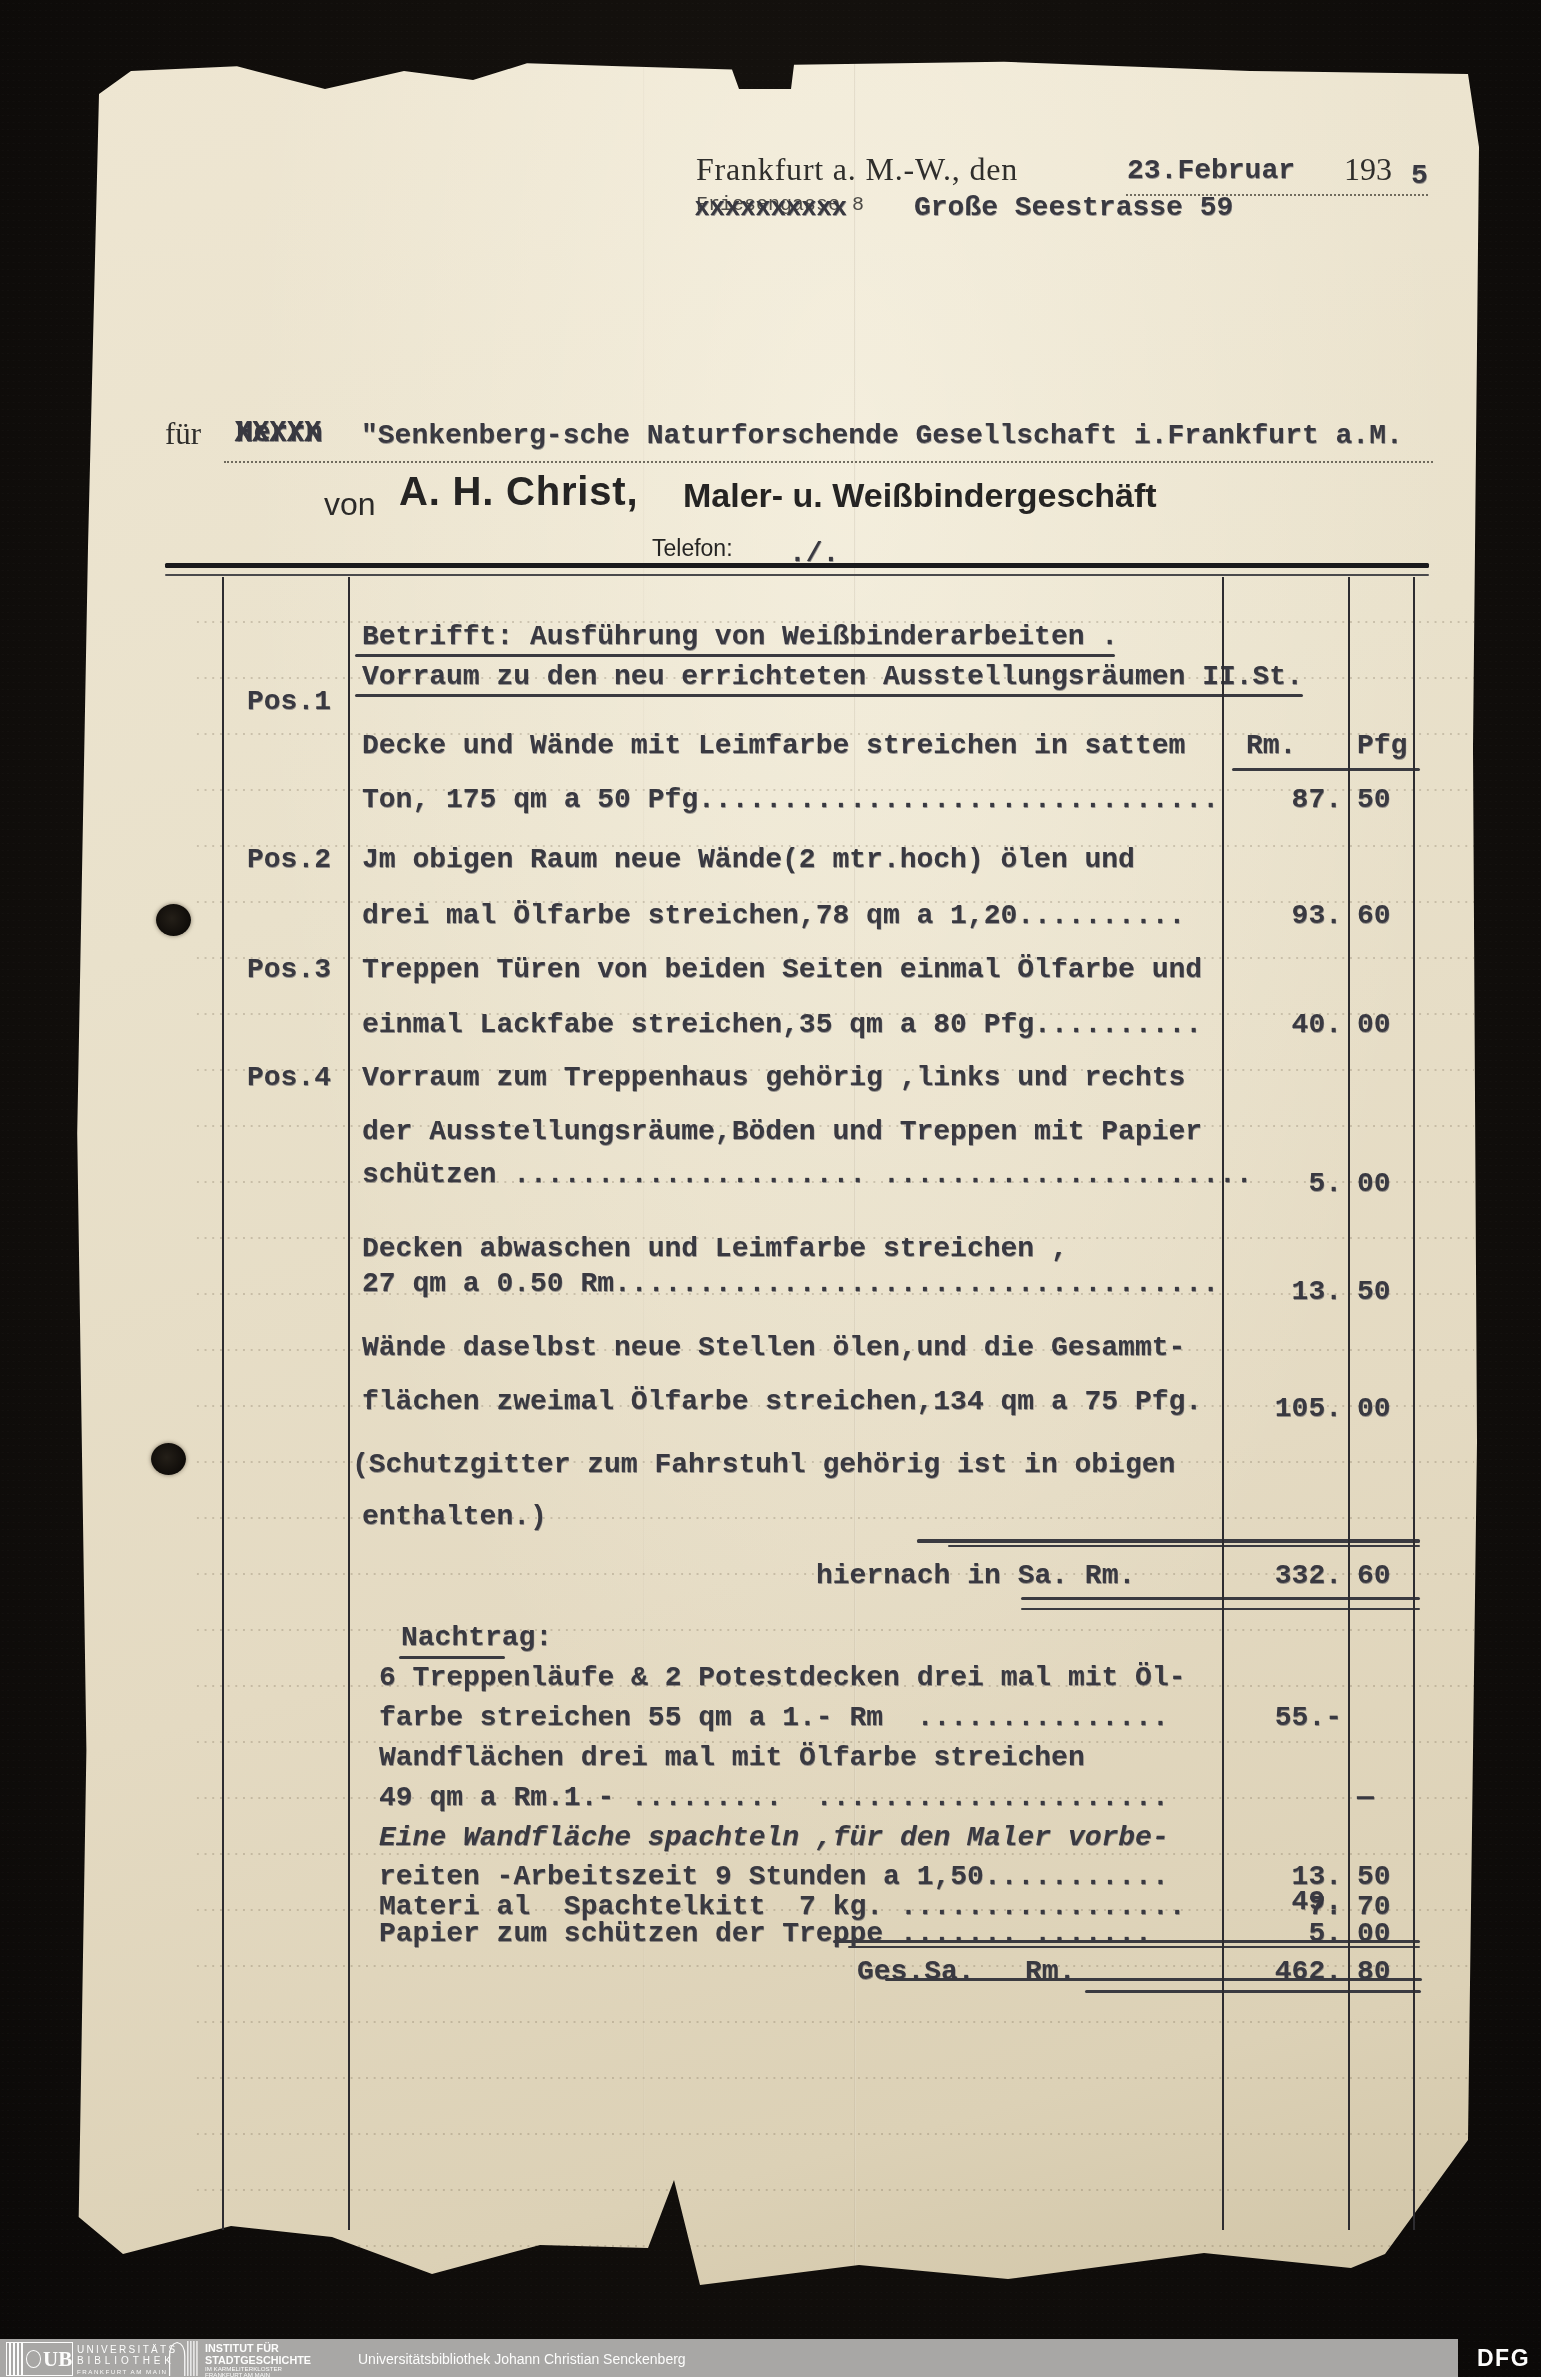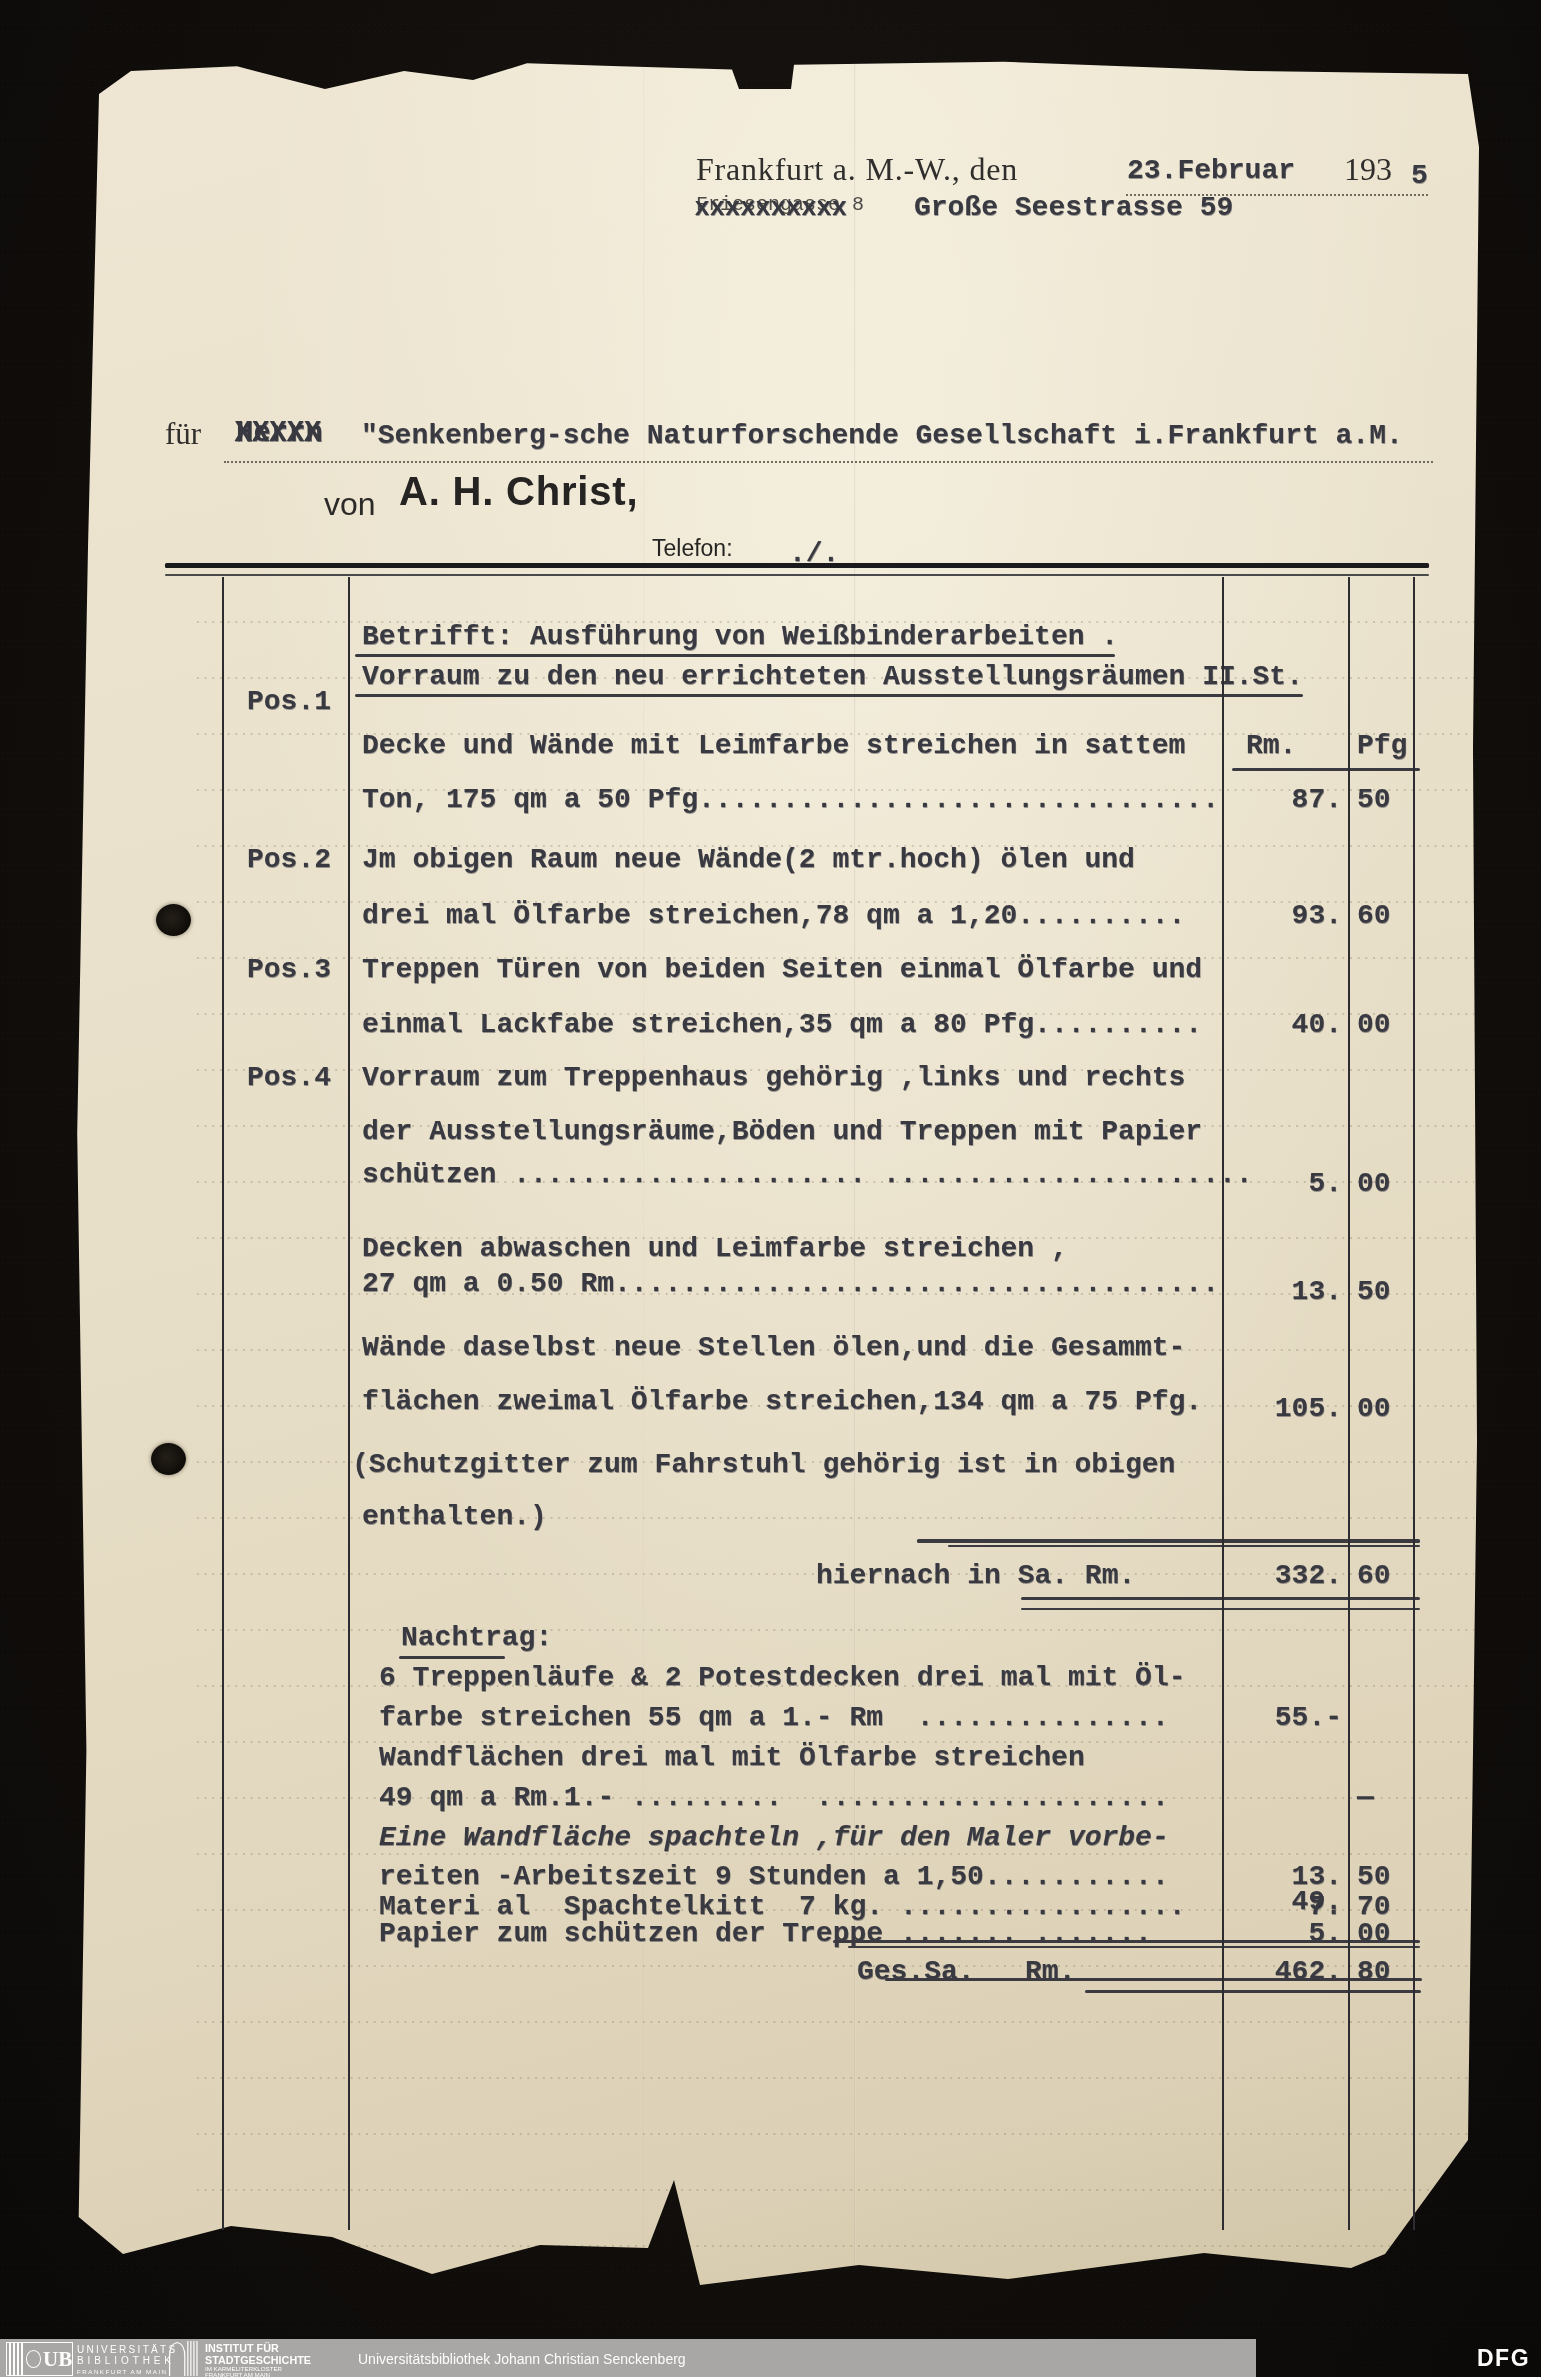--- a/index.html
+++ b/index.html
@@ -33,21 +33,21 @@
   .rule{position:absolute;background:#3a3a40;border-radius:1.5px;}
   .rule.dotted{background:none;border-top:2.3px dotted rgba(70,65,55,.75);border-radius:0;}
   .vline{position:absolute;background:#2d2c30;}
   .hole{position:absolute;width:35px;height:32px;border-radius:50%;
         background:radial-gradient(circle at 45% 45%, #241f18 0%, #0f0c09 70%);
         box-shadow:0 0 4.6px rgba(60,50,35,.6);}
   .title{font-family:"Liberation Serif", serif;font-weight:400;}
   .strike-wrap{position:absolute;}
   .strike-base{position:relative;z-index:1;}
   .strike-over{position:absolute;left:-1.5px;top:3.1px;z-index:2;}
-  .footer{position:absolute;left:0;top:2339px;width:1256px;height:39px;background:#a8a7a5;
+  .footer{position:absolute;left:0;top:2339px;width:1458px;height:39px;background:#a8a7a5;
           color:#f4f4f3;}
   .footer .flabel{position:absolute;white-space:pre;color:#fdfdfc;}
   .ub-box{position:absolute;left:6.2px;top:3.1px;width:65px;height:32px;border:1.5px solid #fdfdfc;
           display:flex;align-items:center;}
   .ub-stripes{width:20px;height:100%;background:repeating-linear-gradient(to right,
           transparent 0 2.3px,#fdfdfc 2.3px 3.9px);}
   .ub-face{width:15.4px;height:15.4px;border:1.5px solid #fdfdfc;border-radius:50%;margin-left:1.5px;}
   .ub-letters{font-weight:700;font-size:21px;font-family:"Liberation Serif",serif;margin-left:2.3px;color:#fdfdfc;}
   .karm{position:absolute;left:165px;top:1.5px;width:35px;height:35px;}
 </style>
@@ -75,20 +75,21 @@
 
   <div class="serif" style="left:165px;top:416px;font-size:31px;">für</div>
   <div class="strike-wrap" style="left:236px;top:419px;">
     <span class="typed strike-base" style="position:relative;font-size:29px;">Herrn</span>
     <span class="typed strike-over" style="font-size:29px;top:0;">XXXXX</span>
   </div>
   <div class="typed" style="left:361px;top:422px;">"Senkenberg-sche Naturforschende Gesellschaft i.Frankfurt a.M.</div>
 
   <div class="sans" style="left:324px;top:486px;font-size:32px;color:#2b2a29;">von</div>
   <div class="sans" style="left:399px;top:469px;font-size:40px;font-weight:700;letter-spacing:0.8px;">A. H. Christ,</div>
+  <div class="sans" style="left:683px;top:476px;font-size:34px;font-weight:700;">Maler- u. Weißbindergeschäft</div>
   <div class="sans" style="left:652px;top:535px;font-size:23px;">Telefon:</div>
   <div class="typed" style="left:789px;top:540px;">./.</div>
 
   <div class="rule" style="left:165px;top:563px;width:1264px;height:5.4px;background:#1a1a1c;"></div>
   <div class="rule" style="left:165px;top:574px;width:1264px;height:1.5px;background:#4a4a4c;"></div>
 
   <div class="typed" style="left:1246px;top:732px;">Rm.</div>
   <div class="typed" style="left:1357px;top:732px;">Pfg</div>
 
   <div id="dyn">

